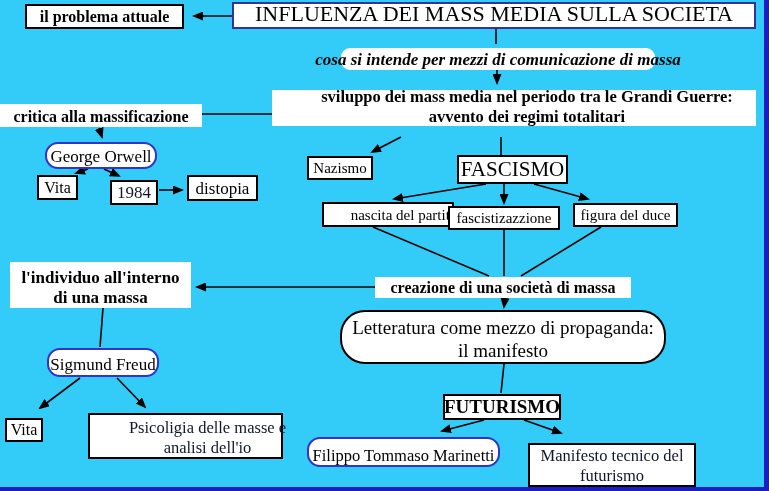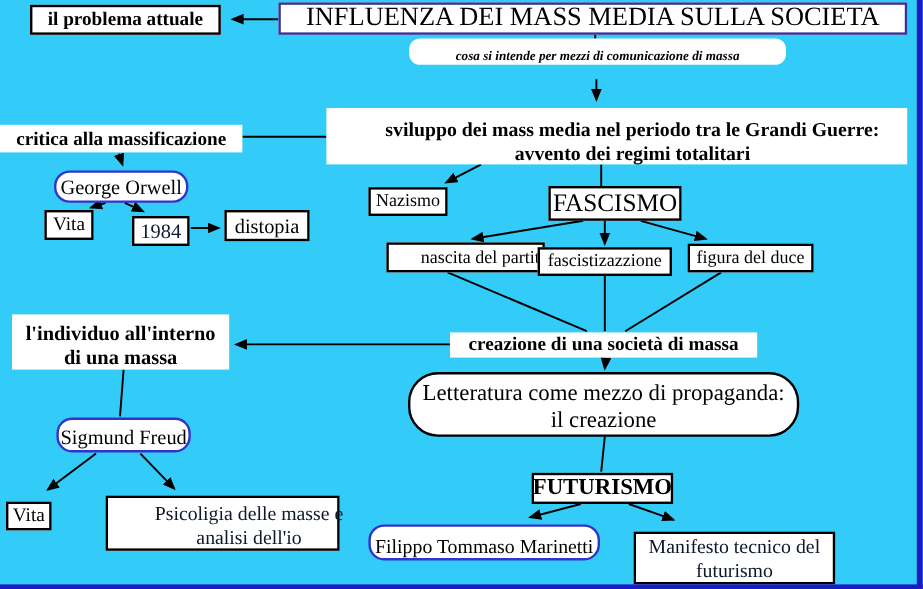--- a/index.html
+++ b/index.html
@@ -66,25 +66,25 @@
   </svg>
 
   <div class="node navy" style="left:232px; top:2px; width:524px; height:27px; font-size:22px;">
     <span>INFLUENZA DEI MASS MEDIA SULLA SOCIETA</span>
   </div>
 
   <div class="node bb bold" style="left:25px; top:4px; width:159px; height:25px; font-size:16px;">
     <span>il problema attuale</span>
   </div>
 
-  <div class="node round bold ital" style="left:341px; top:32px; width:314px; height:22px; font-size:11px;">
+  <div class="node round bold ital" style="left:341px; top:48px; width:314px; height:22px; font-size:17px;">
     <span>cosa si intende per mezzi di comunicazione di massa</span>
   </div>
 
-  <div class="node bold" style="left:272px; top:90px; width:484px; height:47px; font-size:16.5px;padding-left:26px;">
+  <div class="node bold" style="left:272px; top:90px; width:484px; height:36px; font-size:16.5px;padding-left:26px;">
     <span>sviluppo dei mass media nel periodo tra le Grandi Guerre:</span>
     <span>avvento dei regimi totalitari</span>
   </div>
 
   <div class="node bold" style="left:0px; top:104px; width:202px; height:23px; font-size:16px;">
     <span>critica alla massificazione</span>
   </div>
 
   <div class="node blue-round" style="left:45px; top:142px; width:112px; height:27px; font-size:17px;">
     <span>George Orwell</span>
@@ -126,21 +126,21 @@
     <span>l'individuo all'interno</span>
     <span>di una massa</span>
   </div>
 
   <div class="node bold" style="left:375px; top:277px; width:256px; height:21px; font-size:16px;">
     <span>creazione di una società di massa</span>
   </div>
 
   <div class="node bb" style="left:340px; top:310px; width:326px; height:54px; font-size:19px;border-radius:25px;">
     <span>Letteratura come mezzo di propaganda:</span>
-    <span>il creazione</span>
+    <span>il manifesto</span>
   </div>
 
   <div class="node blue-round" style="left:47px; top:348px; width:112px; height:29px; font-size:17px;">
     <span>Sigmund Freud</span>
   </div>
 
   <div class="node bb" style="left:5px; top:418px; width:38px; height:24px; font-size:16px;">
     <span>Vita</span>
   </div>
 

